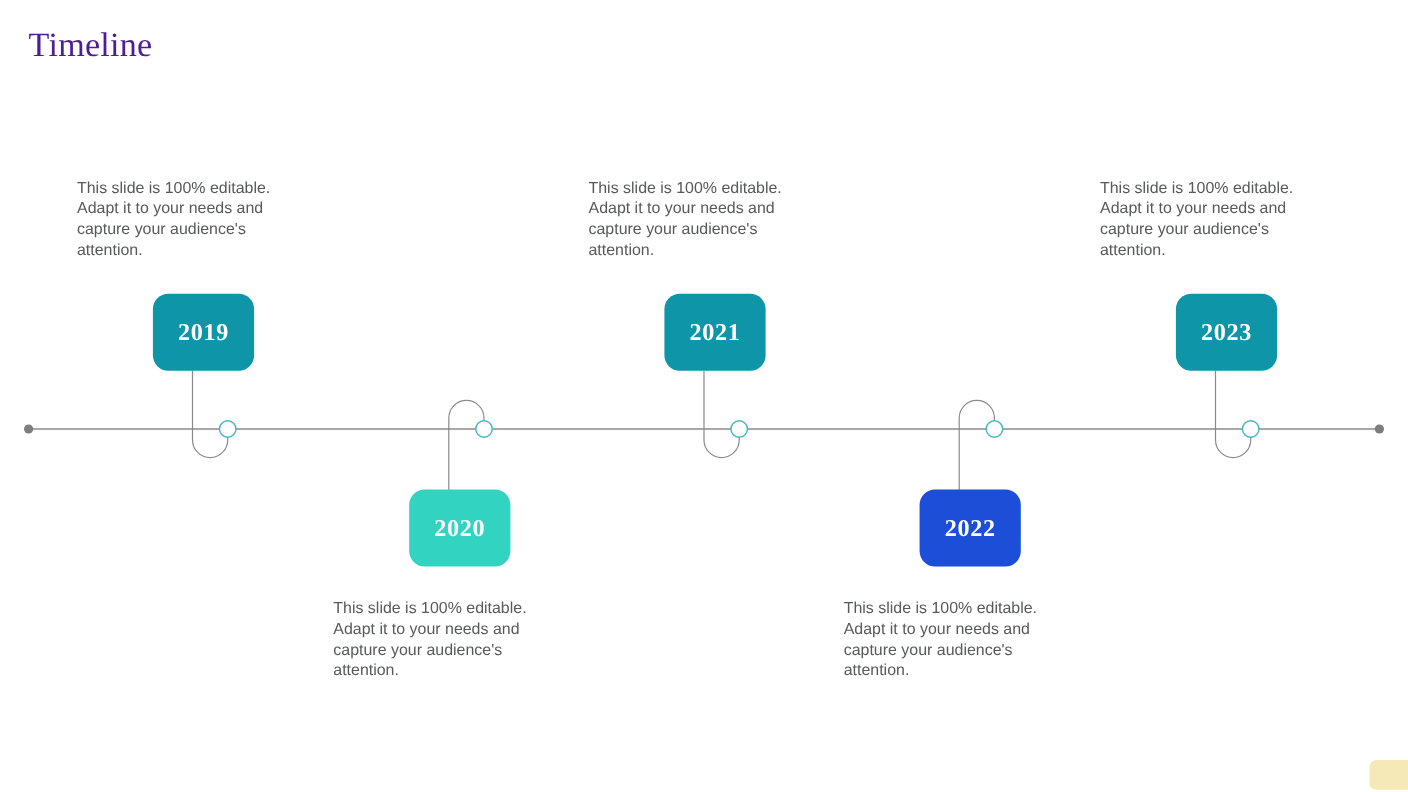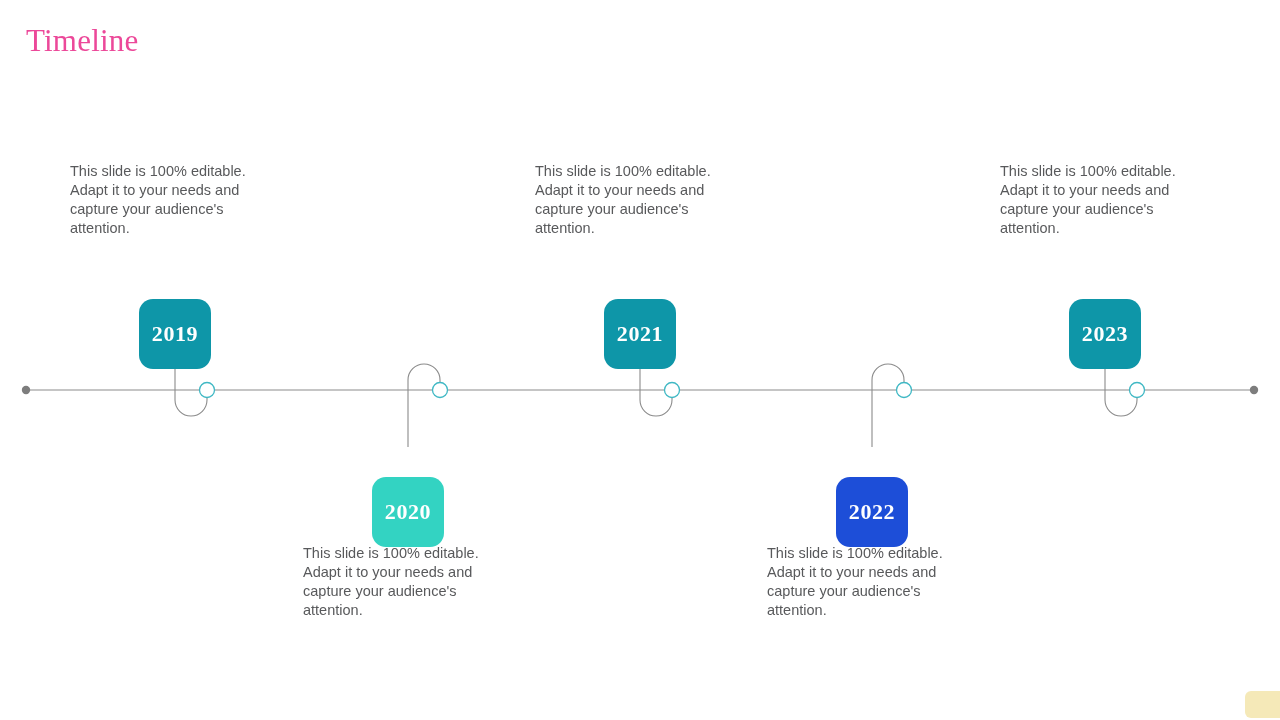--- a/index.html
+++ b/index.html
@@ -23,21 +23,21 @@
   }
 
   
   #page-title {
     position: absolute;
     left: 26px;
     top: 22px;
     font-family: "Liberation Serif", serif;
     font-size: 31px;
     font-weight: 400;
-    color: #ec4899;
+    color: #4c1d95;
     letter-spacing: 0.2px;
     line-height: 1.2;
     white-space: nowrap;
   }
 
   
   #timeline-axis {
     position: absolute;
     left: 0;
     top: 340px;
@@ -66,29 +66,28 @@
     top: 0;
     width: 240px;
     height: 720px;
     overflow: visible;
     pointer-events: none;
   }
 
   
   .year-badge {
     position: absolute;
-    width: 72px;
+    width: 92px;
     height: 70px;
     left: -36px;
     border-radius: 14px;
     display: flex;
     align-items: center;
     justify-content: center;
     box-sizing: border-box;
-    margin-top: 32px;
   }
   .milestone.up .year-badge    { top: 267px; }
   .milestone.down .year-badge  { top: 445px; }
 
   .year-badge.dark  { background: #0e96a8; }
   .year-badge.light { background: #33d3c2; }
 
   .year-label {
     font-family: "Liberation Serif", serif;
     font-weight: 700;

